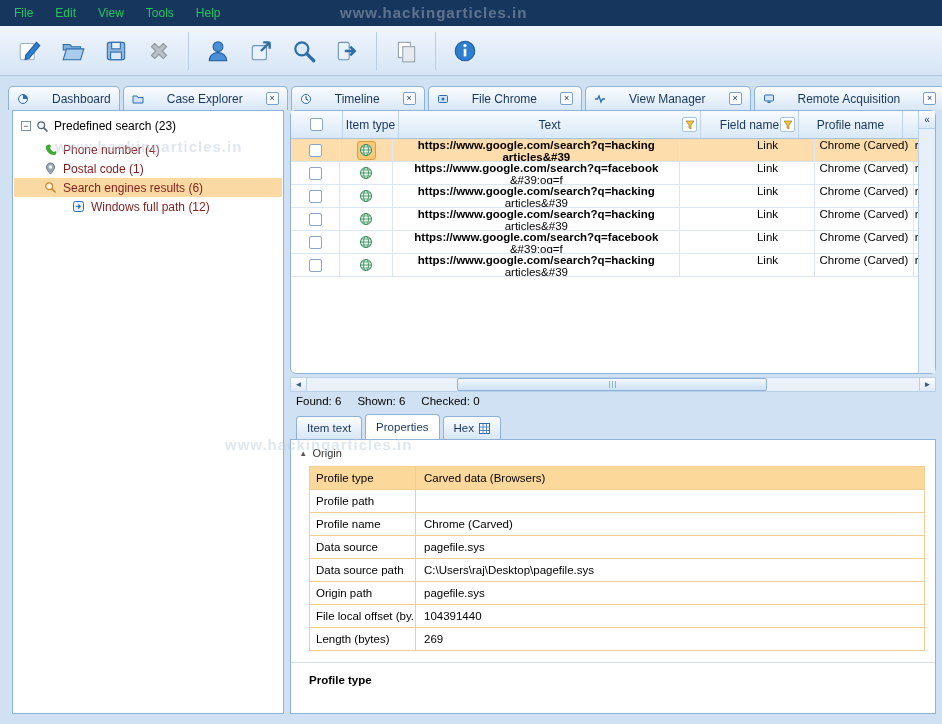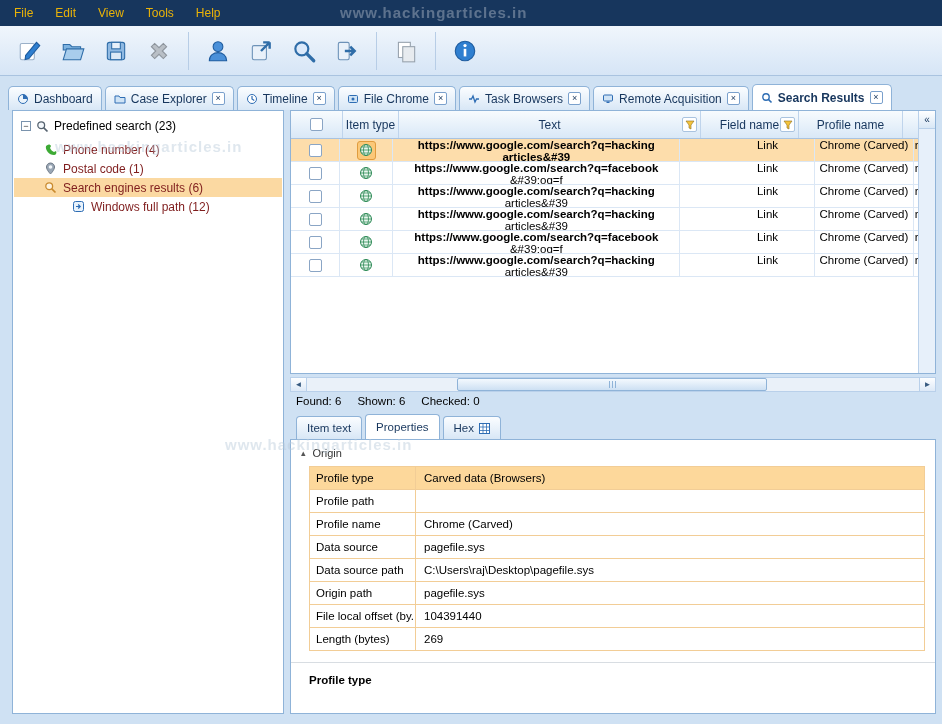--- a/index.html
+++ b/index.html
@@ -1,38 +1,38 @@
 <!DOCTYPE html>
 <html><head>
 <meta charset="utf-8">
 <style>
 *{box-sizing:border-box;margin:0;padding:0;}
 html,body{width:942px;height:724px;}
 body{position:relative;overflow:hidden;background:#cfe1f3;font-family:"Liberation Sans",sans-serif;}
 
 
 .menubar{position:absolute;left:0;top:0;width:942px;height:26px;background:#17365d;display:flex;align-items:center;padding-left:3px;z-index:5;}
-.mitem{color:#eab308;font-size:12px;padding:0 11px;line-height:26px;cursor:default;}
+.mitem{color:#22c55e;font-size:12px;padding:0 11px;line-height:26px;cursor:default;}
 
 
 .toolbar{position:absolute;left:0;top:26px;width:942px;height:50px;background:linear-gradient(#f0f6fc,#d6e5f6);border-bottom:1px solid #a9c3e0;display:flex;align-items:center;padding-left:10px;gap:3px;z-index:4;}
 .tbtn{width:40px;height:40px;border-radius:4px;display:flex;align-items:center;justify-content:center;}
 .tsep{width:1px;height:38px;background:#b7cde6;margin:0 6px;}
 
 
 .tabbar{position:absolute;left:0;top:84px;width:942px;height:26px;display:flex;align-items:flex-end;padding-left:8px;z-index:3;}
-.tab{height:24px;display:flex;align-items:center;gap:5px;padding:0 8px;border:1px solid #8fb3d8;border-bottom:none;border-radius:5px 5px 0 0;background:linear-gradient(#fbfdff,#d8e7f6);margin-right:3px;font-size:12px;color:#17365d;white-space:nowrap;}
+.tab{height:24px;display:flex;align-items:center;gap:23px;padding:0 8px;border:1px solid #8fb3d8;border-bottom:none;border-radius:5px 5px 0 0;background:linear-gradient(#fbfdff,#d8e7f6);margin-right:3px;font-size:12px;color:#17365d;white-space:nowrap;}
 .tab.active{background:#ffffff;font-weight:bold;height:26px;}
 .tclose{width:13px;height:13px;border:1px solid #7aa0cc;background:#ffffff;font-size:9px;line-height:11px;text-align:center;color:#17365d;border-radius:2px;font-weight:normal;}
 .tab-dropdown{position:absolute;right:12px;top:9px;color:#17365d;font-size:9px;}
 
 
 .panel{position:absolute;background:#ffffff;border:1px solid #8fb3d8;}
 .left-panel{left:12px;top:110px;width:272px;height:604px;}
-.results-panel{left:290px;top:110px;width:646px;height:264px;}
+.results-panel{left:290px;top:110px;width:646px;height:264px;border-radius:6px;}
 .detail-panel{left:290px;top:439px;width:646px;height:275px;}
 
 
 .tree-root{position:absolute;left:8px;top:8px;display:flex;align-items:center;gap:5px;font-size:12px;color:#000;}
 .expander{width:10px;height:10px;border:1px solid #7a93ad;background:#fff;font-size:9px;line-height:8px;text-align:center;color:#333;}
 .tree-item{position:absolute;left:1px;right:1px;height:19px;display:flex;align-items:center;gap:6px;padding-left:30px;font-size:12px;color:#7f1d1d;}
 .tree-item.selected{background:#fbd9a2;}
 
 
 .results-header{position:absolute;left:0;top:0;right:17px;height:28px;background:linear-gradient(#f7fbfe,#d9e8f7);border-bottom:1px solid #a9c3e0;display:flex;font-size:12px;color:#17365d;}
@@ -225,21 +225,21 @@
       </span>
     <span>File Chrome</span>
     <span class="tclose">×</span>
   </div>
   <div class="tab">
     <span>
         <svg width="12" height="12" viewBox="0 0 12 12">
           <path d="M1 6 h2.5 l1.5 -3 l2 6 l1.5 -3 h2.5" stroke="#2e6db4" fill="none" stroke-width="1.3"></path>
         </svg>
       </span>
-    <span>Task Browsers</span>
+    <span>View Manager</span>
     <span class="tclose">×</span>
   </div>
   <div class="tab">
     <span>
         <svg width="12" height="12" viewBox="0 0 12 12">
           <rect x="1.5" y="2" width="9" height="6" rx="1" fill="#cfe3f5" stroke="#2e6db4"></rect>
           <rect x="4.5" y="8.5" width="3" height="1.5" fill="#2e6db4"></rect>
         </svg>
       </span>
     <span>Remote Acquisition</span>

